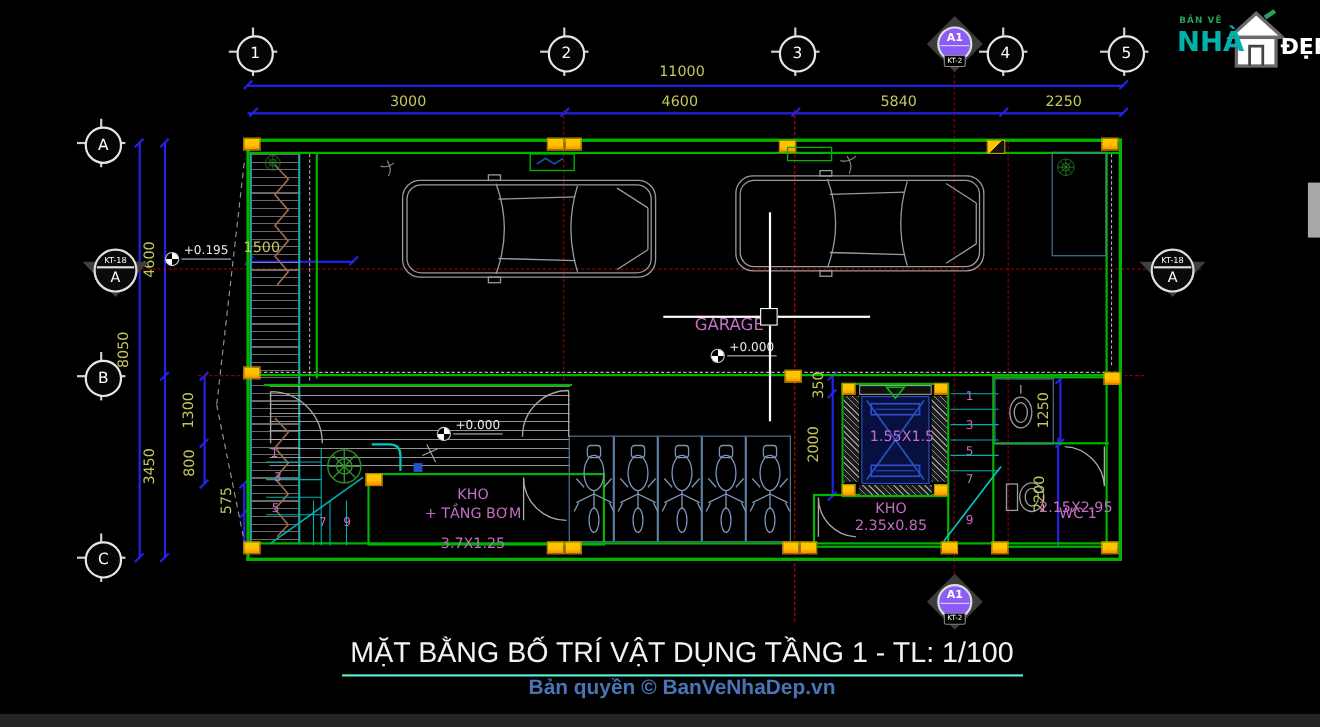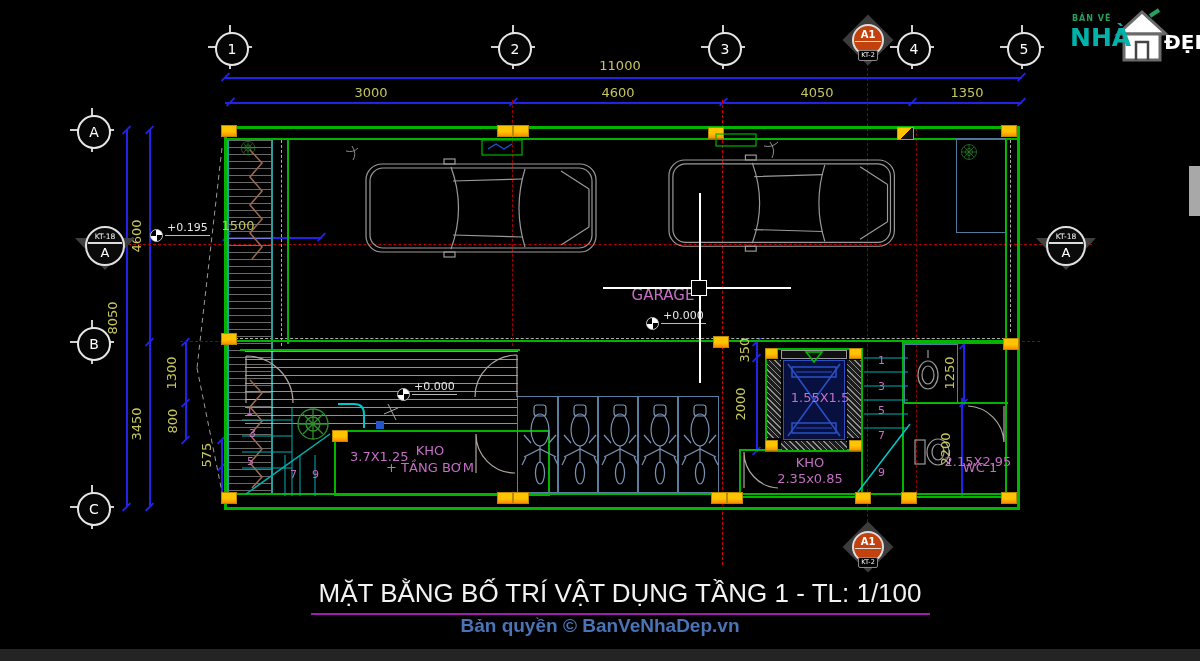--- a/index.html
+++ b/index.html
@@ -36,32 +36,32 @@
   .bub .v{position:absolute;left:21px;top:0;width:1.5px;height:44px;background:#cfcfcf;}
   .bub .c{position:absolute;left:7px;top:7px;width:30px;height:30px;border:2.5px solid #e6e6e6;border-radius:50%;
           background:#050505;display:flex;align-items:center;justify-content:center;color:#fff;font-size:14px;}
   
   .tri{position:absolute;width:0;height:0;border-left:30px solid transparent;border-right:30px solid transparent;border-top:32px solid #3f3f3f;}
   .scir{position:absolute;width:40px;height:40px;border:2px solid #e0e0e0;border-radius:50%;background:#0a0a0a;box-sizing:border-box;color:#fff;text-align:center;}
   .scir .t{display:block;font-size:7.5px;line-height:10px;margin-top:4px;}
   .scir .dv{display:block;width:34px;height:1.5px;background:#ddd;margin:0 auto;}
   .scir .b{display:block;font-size:13px;line-height:17px;}
   .dia{position:absolute;width:36px;height:36px;background:#3c3c3c;transform:rotate(45deg);}
-  .acir{position:absolute;width:32px;height:32px;border:2px solid #ddd;border-radius:50%;background:#c2410c;box-sizing:border-box;color:#fff;text-align:center;}
+  .acir{position:absolute;width:32px;height:32px;border:2px solid #ddd;border-radius:50%;background:#8b5cf6;box-sizing:border-box;color:#fff;text-align:center;}
   .acir .t{display:block;font-size:10px;line-height:13px;margin-top:2px;font-weight:bold;}
   .acir .dv{display:block;width:26px;height:1px;background:#ddd;margin:0 auto;}
   .acir .b{display:inline-block;font-size:6.5px;line-height:9px;background:#000;color:#fff;border:1px solid #888;border-radius:2px;padding:0 2px;margin-top:1px;}
   
   .lvc{position:absolute;width:13px;height:13px;border-radius:50%;border:1px solid #ccc;box-sizing:border-box;
        background:conic-gradient(#fff 0 90deg,#000 90deg 180deg,#fff 180deg 270deg,#000 270deg 360deg);}
   .lvt{position:absolute;color:#e8e8e8;font-size:11px;border-bottom:1px solid #bbb;padding:0 2px 1px 2px;}
   .wm{position:absolute;color:var(--watermark,#3b5c8e);font-size:27px;font-weight:bold;letter-spacing:.5px;}
   .title{position:absolute;left:250px;top:578px;width:740px;text-align:center;color:#f2f2f2;font-size:26px;font-family:"Liberation Sans",sans-serif;}
-  .title span{display:inline-block;border-bottom:2px solid #a21caf;padding:0 8px 4px 8px;}
-  .foot{position:absolute;left:330px;top:615px;width:540px;text-align:center;color:var(--footer,#4a74b5);font-size:19px;font-weight:bold;font-family:"Liberation Sans",sans-serif;}
+  .title span{display:inline-block;border-bottom:2px solid #5eead4;padding:0 8px 4px 8px;}
+  .foot{position:absolute;left:350px;top:615px;width:540px;text-align:center;color:var(--footer,#4a74b5);font-size:19px;font-weight:bold;font-family:"Liberation Sans",sans-serif;}
   .logo{position:absolute;left:1070px;top:8px;width:124px;height:56px;}
   .logo .t1{position:absolute;left:2px;top:6px;font-size:8px;font-weight:bold;color:#27a05a;letter-spacing:1px;}
   .logo .t2{position:absolute;left:0px;top:15px;font-size:25px;font-weight:bold;color:#00b2a9;}
   .logo .t3{position:absolute;left:94px;top:22px;font-size:20px;font-weight:bold;color:#fff;text-shadow:0 0 3px #000;}
 </style>
 </head>
 <body>
 
 <div class="stage">
 
@@ -256,38 +256,38 @@
     <rect x="482" y="140" width="40" height="15" fill="none" stroke="#00b400" stroke-width="1.2"></rect>
     <path d="M488,149 l8,-5 8,5 8,-5" fill="none" stroke="#2255cc" stroke-width="1.2"></path>
     <rect x="716" y="134" width="40" height="12" fill="none" stroke="#00b400" stroke-width="1.2"></rect>
     <path d="M770,142 q6,8 2,16 m-8,-12 q8,2 14,-4" fill="none" stroke="#8a8a8a" stroke-width="1"></path>
     <path d="M352,146 q5,8 1,14 m-7,-9 q7,2 12,-3" fill="none" stroke="#8a8a8a" stroke-width="1"></path>
   </svg>
 
   <div class="dt" style="left:590px;top:58px">11000</div>
   <div class="dt" style="left:341px;top:85px">3000</div>
   <div class="dt" style="left:588px;top:85px">4600</div>
-  <div class="dt" style="left:787px;top:85px">4050</div>
-  <div class="dt" style="left:937px;top:85px">1350</div>
+  <div class="dt" style="left:787px;top:85px">5840</div>
+  <div class="dt" style="left:937px;top:85px">2250</div>
   <div class="dtv" style="left:83px;top:310px">8050</div>
   <div class="dtv" style="left:107px;top:228px">4600</div>
   <div class="dtv" style="left:107px;top:416px">3450</div>
   <div class="dtv" style="left:142px;top:365px">1300</div>
   <div class="dtv" style="left:143px;top:413px">800</div>
   <div class="dtv" style="left:177px;top:447px">575</div>
   <div class="dt" style="left:208px;top:218px">1500</div>
   <div class="dtv" style="left:715px;top:342px">350</div>
   <div class="dtv" style="left:711px;top:396px">2000</div>
   <div class="dtv" style="left:920px;top:365px">1250</div>
   <div class="dtv" style="left:916px;top:441px">2200</div>
 
   <div class="mg" style="left:623px;top:286px;width:80px;font-size:15px;text-align:center">GARAGE</div>
   <div class="mg" style="left:350px;top:443px;width:160px;font-size:13px;text-align:center">KHO</div>
   <div class="mg" style="left:350px;top:460px;width:160px;font-size:13px;text-align:center">+ TẦNG BƠM</div>
-  <div class="mg" style="left:350px;top:449px;width:160px;font-size:13px;text-align:left">3.7X1.25</div>
+  <div class="mg" style="left:350px;top:487px;width:160px;font-size:13px;text-align:center">3.7X1.25</div>
   <div class="mg" style="left:780px;top:390px;width:80px;font-size:13px;text-align:center">1.55X1.5</div>
   <div class="mg" style="left:770px;top:455px;width:80px;font-size:13px;text-align:center">KHO</div>
   <div class="mg" style="left:770px;top:471px;width:80px;font-size:13px;text-align:center">2.35x0.85</div>
   <div class="mg" style="left:950px;top:460px;width:60px;font-size:13px;text-align:center">WC 1</div>
   <div class="mg" style="left:938px;top:454px;width:80px;font-size:13px;text-align:center">2.15X2.95</div>
 
   <div class="sn" style="left:246px;top:405px">1</div>
   <div class="sn" style="left:249px;top:427px">3</div>
   <div class="sn" style="left:247px;top:455px">5</div>
   <div class="sn" style="left:290px;top:468px">7</div>

